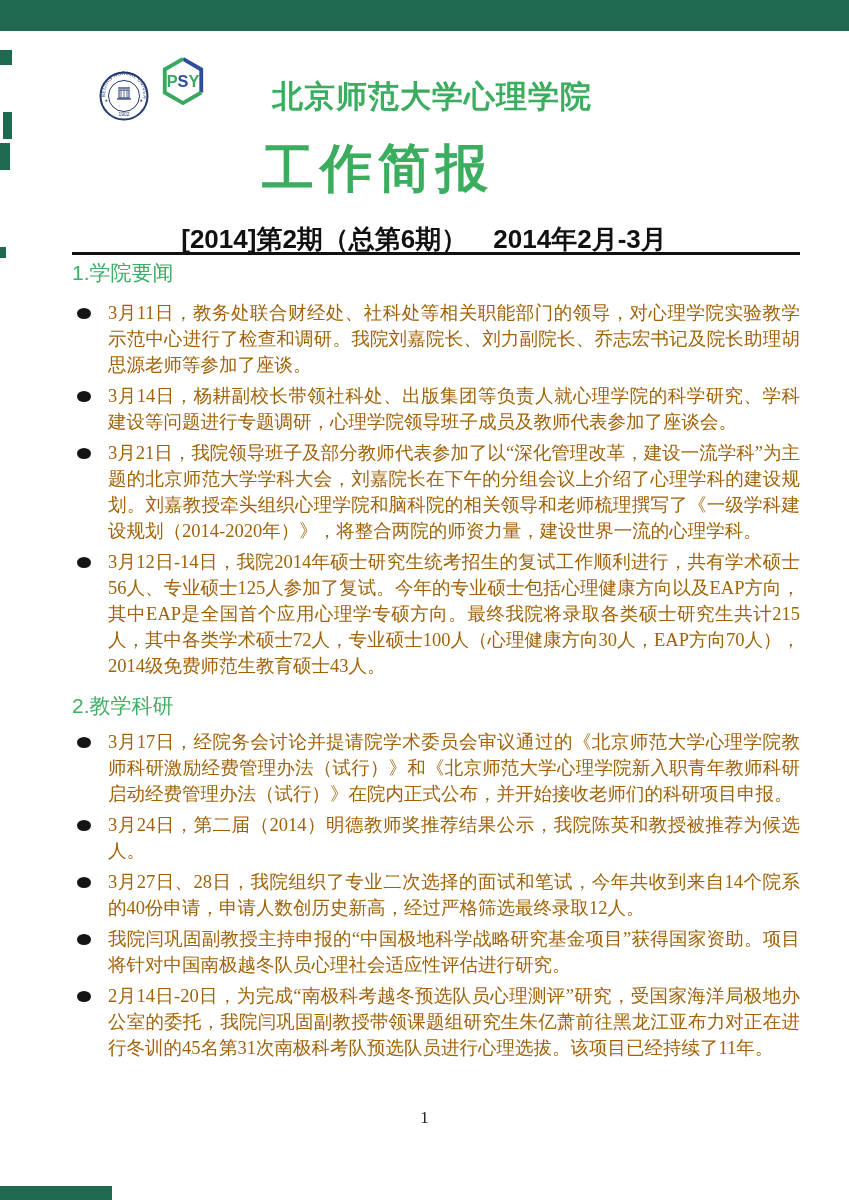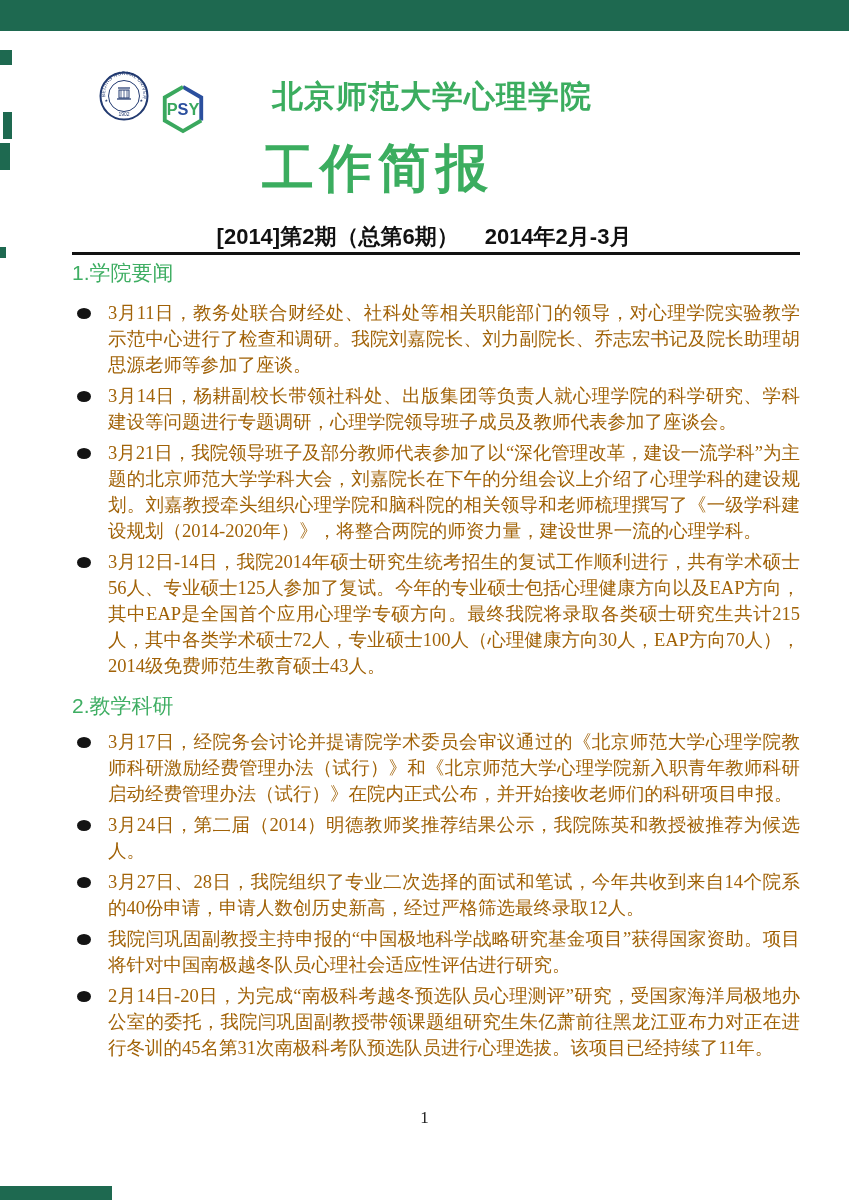--- a/index.html
+++ b/index.html
@@ -17,39 +17,39 @@
   .artifact { position: absolute; background: #1e6950; }
   .artifact.top-bar    { left: 0; top: 0; width: 849px; height: 31px; }
   .artifact.edge-1     { left: 0; top: 50px;  width: 12px; height: 15px; }
   .artifact.edge-2     { left: 3px; top: 112px; width: 9px;  height: 27px; }
   .artifact.edge-3     { left: 0; top: 143px; width: 10px; height: 27px; }
   .artifact.edge-4     { left: 0; top: 247px; width: 6px;  height: 11px; }
   .artifact.bottom-bar { left: 0; top: 1186px; width: 112px; height: 14px; }
 
   
   .seal  { position: absolute; left: 99px;  top: 71px; }
-  .psy   { position: absolute; left: 159px; top: 84px; }
+  .psy   { position: absolute; left: 159px; top: 56px; }
   .uni-title {
     position: absolute; left: 272px; top: 76px; width: 330px;
     font-family: "Liberation Sans", "DejaVu Sans", sans-serif;
     font-weight: bold; font-size: 31px; letter-spacing: 1px;
     color: #3bad5f; white-space: nowrap;
   }
   .doc-title {
     position: absolute; left: 0; top: 134px; width: 756px;
     text-align: center;
     font-family: "Liberation Serif", "DejaVu Serif", serif;
     font-weight: bold; font-size: 52px; letter-spacing: 6px;
     color: #3bad5f;
   }
   .issue-line {
     position: absolute; left: 60px; top: 222px; width: 728px;
     display: flex; justify-content: center; gap: 26px;
     font-family: "Liberation Sans", "DejaVu Sans", sans-serif;
-    font-weight: bold; font-size: 22px; color: #111;
+    font-weight: bold; font-size: 26px; color: #111;
     white-space: nowrap;
   }
   .rule {
     position: absolute; left: 72px; top: 252px; width: 728px; height: 3px;
     background: #121212; border: none;
   }
 
   
   .content {
     position: absolute; left: 72px; top: 260px; width: 728px;

